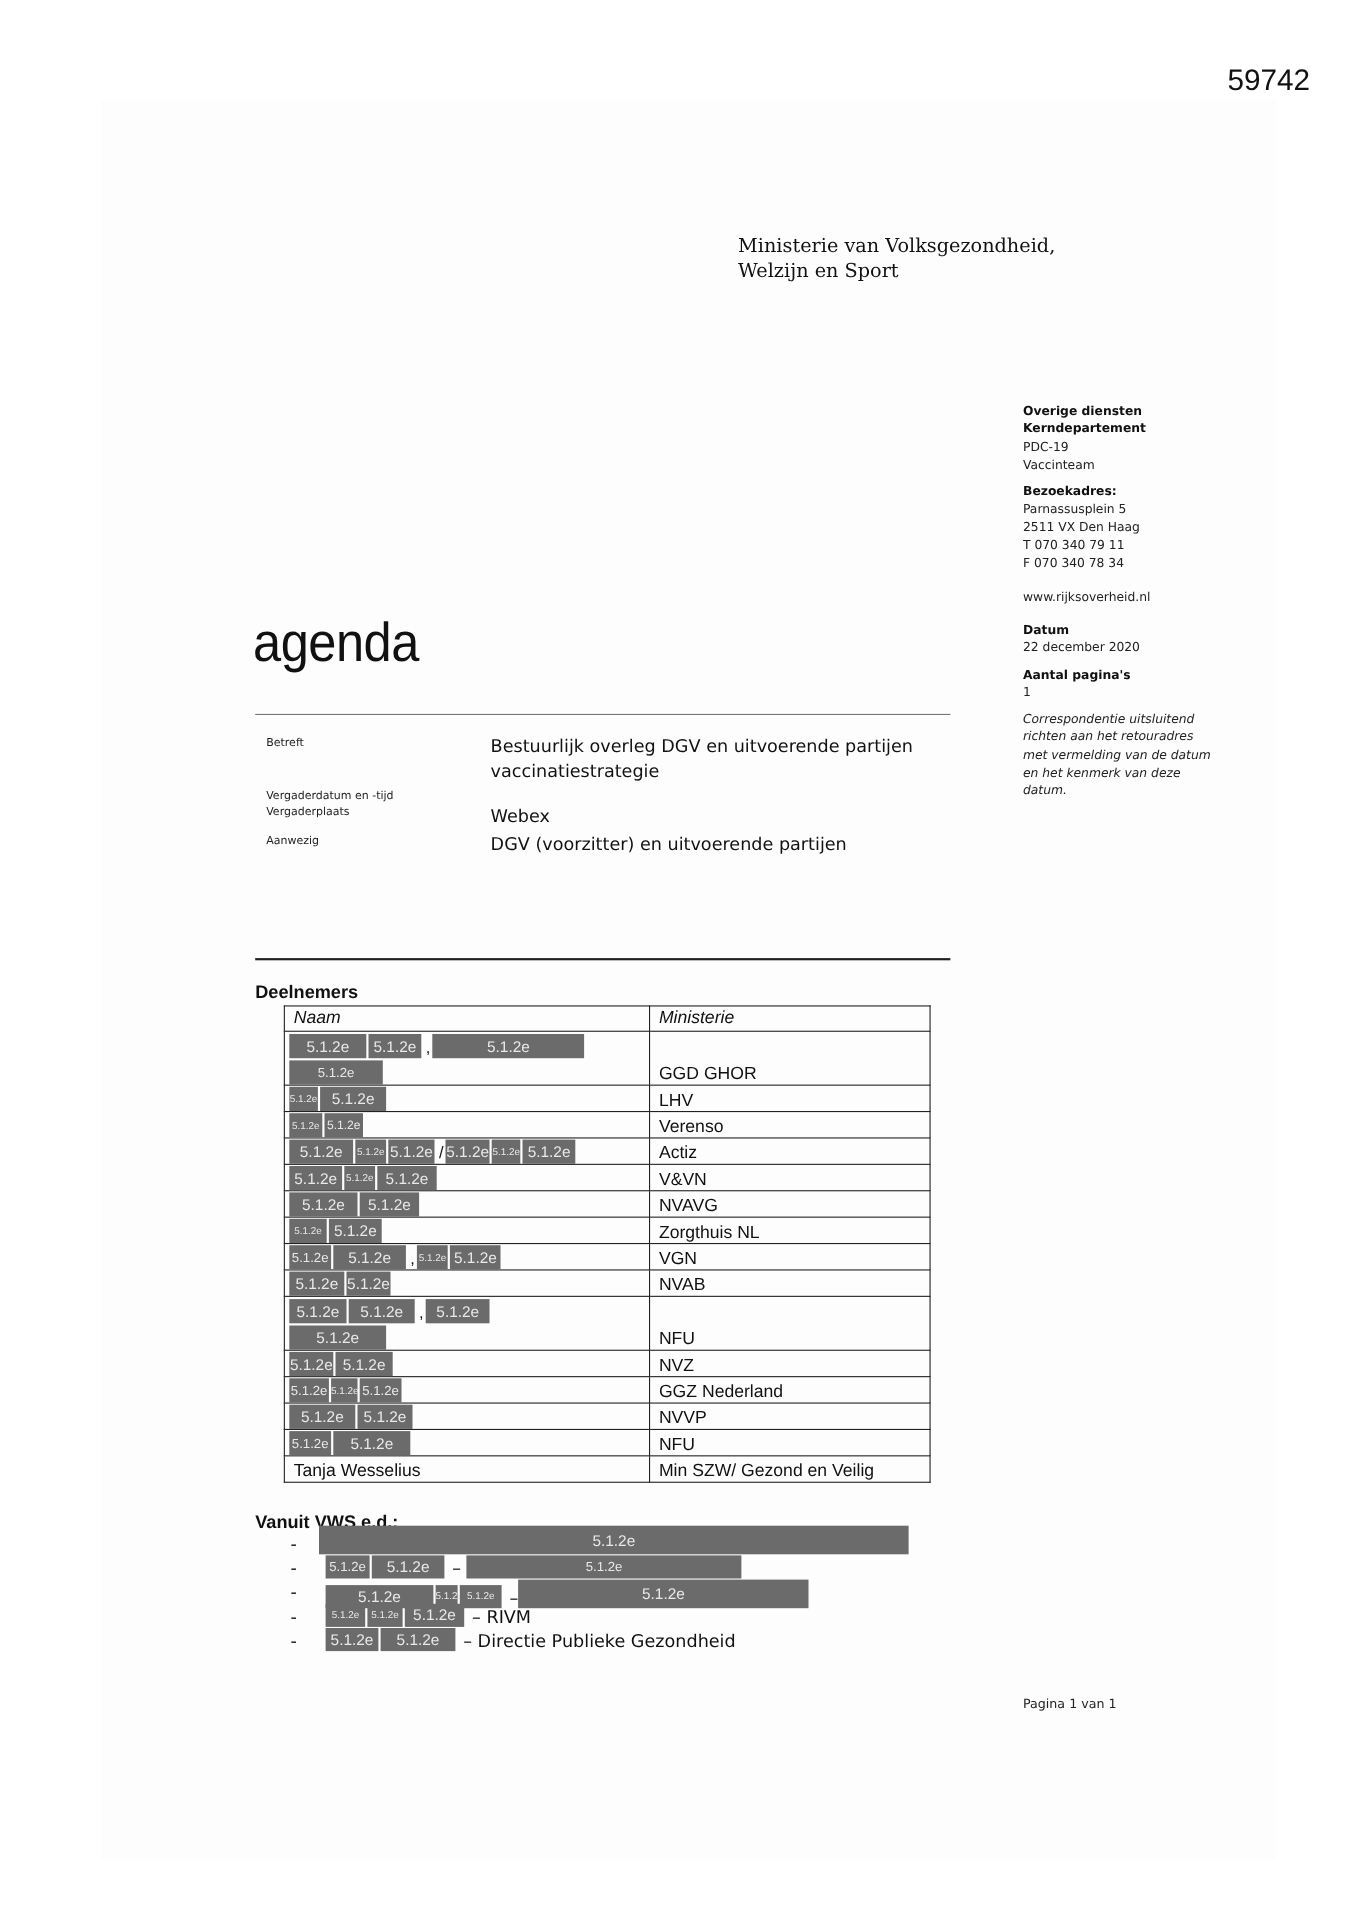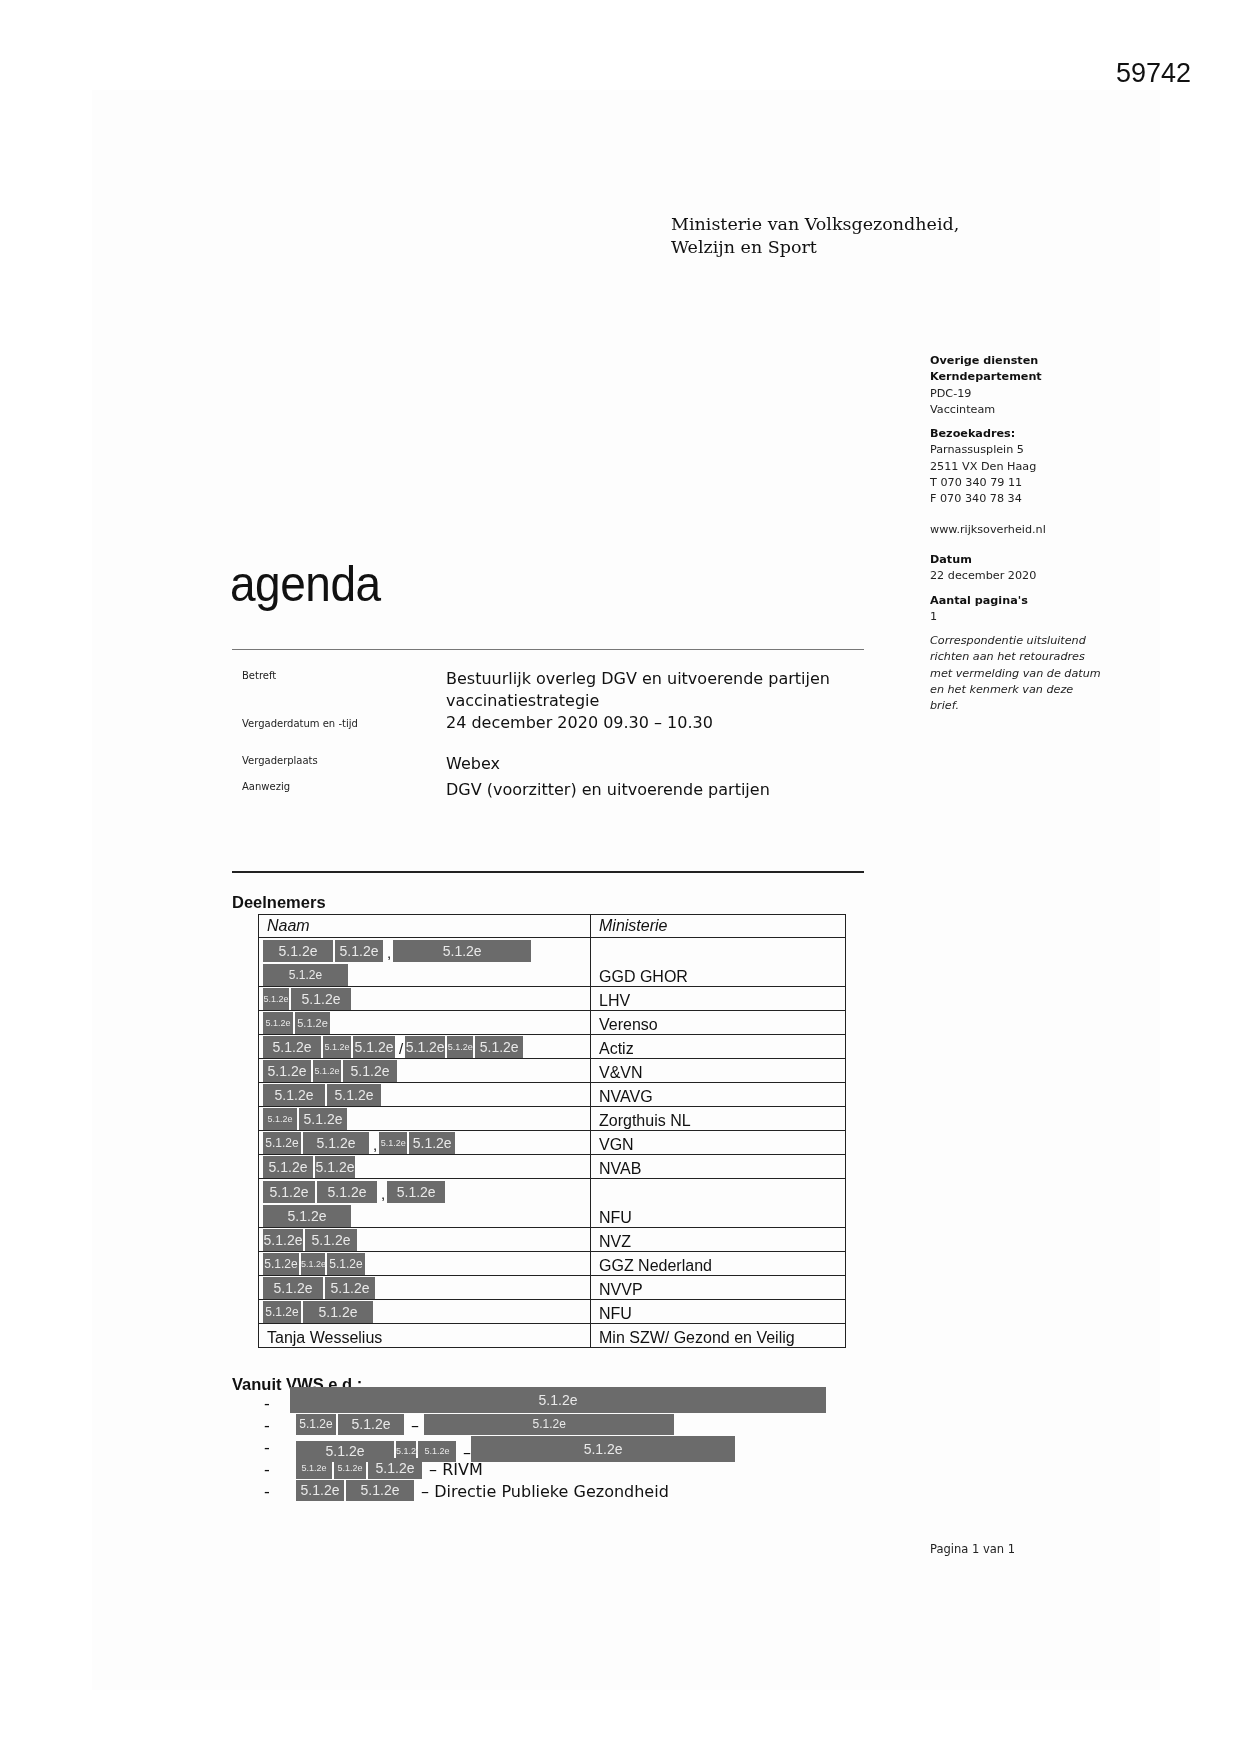--- a/index.html
+++ b/index.html
@@ -13,21 +13,21 @@
   }
   .doc-number {
     position: absolute; right: 50px; top: 58px; font-family: "Liberation Sans", sans-serif;
     font-size: 27px; color: #111;
   }
   .ministry {
     position: absolute; left: 671px; top: 213px;
     font-family: "DejaVu Serif", serif; font-size: 17.5px; line-height: 23px; color: #111;
   }
   .side {
-    position: absolute; left: 930px; top: 353px; width: 200px;
+    position: absolute; left: 930px; top: 366px; width: 200px;
     font-size: 11.2px; line-height: 16.3px; color: #222;
   }
   .side .b { font-weight: bold; color: #111; }
   .side .gap { height: 8px; }
   .side .gap2 { height: 14px; }
   .side .it { font-style: italic; }
   .title {
     position: absolute; left: 230px; top: 555px;
     font-family: "Liberation Sans", sans-serif; font-size: 50px; font-weight: normal; color: #111;
     letter-spacing: -0.5px; transform: scaleX(0.92); transform-origin: left top;
@@ -99,36 +99,35 @@
   <div>22 december 2020</div>
   <div class="gap"></div>
   <div class="b">Aantal pagina's</div>
   <div>1</div>
   <div class="gap"></div>
   <div class="it">
     <div>Correspondentie uitsluitend</div>
     <div>richten aan het retouradres</div>
     <div>met vermelding van de datum</div>
     <div>en het kenmerk van deze</div>
-    <div>brief.</div>
+    <div>datum.</div>
   </div>
 </div>
 
 <div class="title">agenda</div>
 <div class="rule" style="top:649px;"></div>
 
 <div class="meta">
   <div class="meta-row">
     <span class="meta-label" style="top:2px;">Betreft</span>
     <div class="meta-value">Bestuurlijk overleg DGV en uitvoerende partijen</div>
     <div class="meta-value">vaccinatiestrategie</div>
   </div>
   <div class="meta-row">
     <span class="meta-label" style="top:6px;">Vergaderdatum en -tijd</span>
-    <div class="meta-value">24 december 2020 09.30 – 10.30</div>
   </div>
   <div class="meta-row" style="margin-top:19px;">
     <span class="meta-label" style="top:2px;">Vergaderplaats</span>
     <div class="meta-value">Webex</div>
   </div>
   <div class="meta-row" style="margin-top:4px;">
     <span class="meta-label" style="top:2px;">Aanwezig</span>
     <div class="meta-value">DGV (voorzitter) en uitvoerende partijen</div>
   </div>
 </div>

